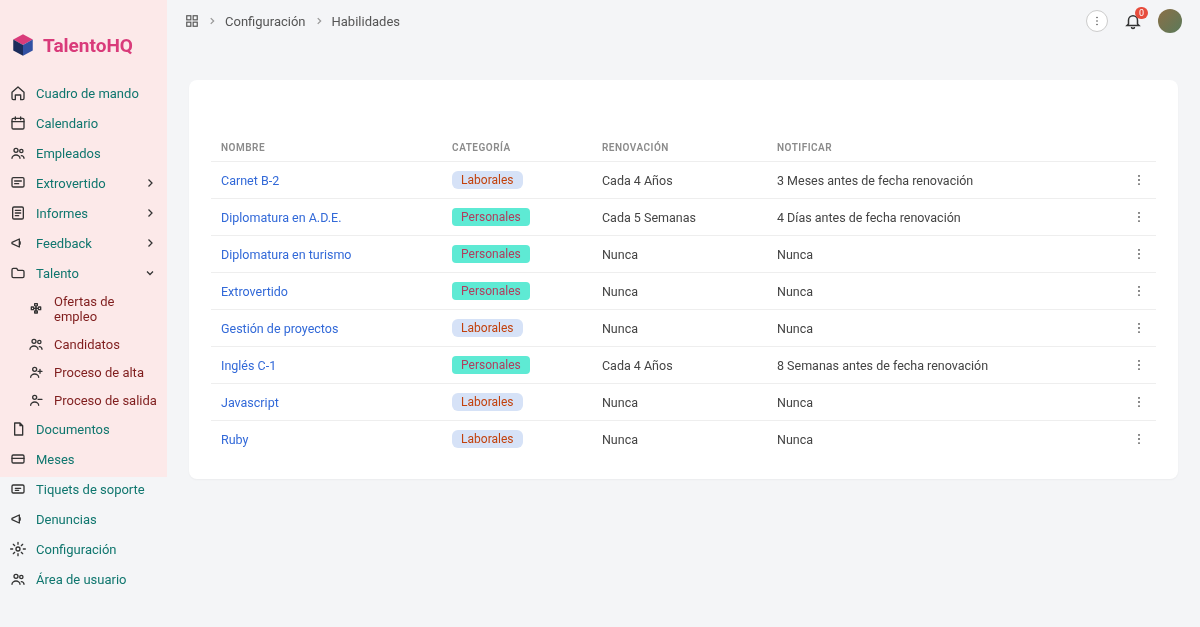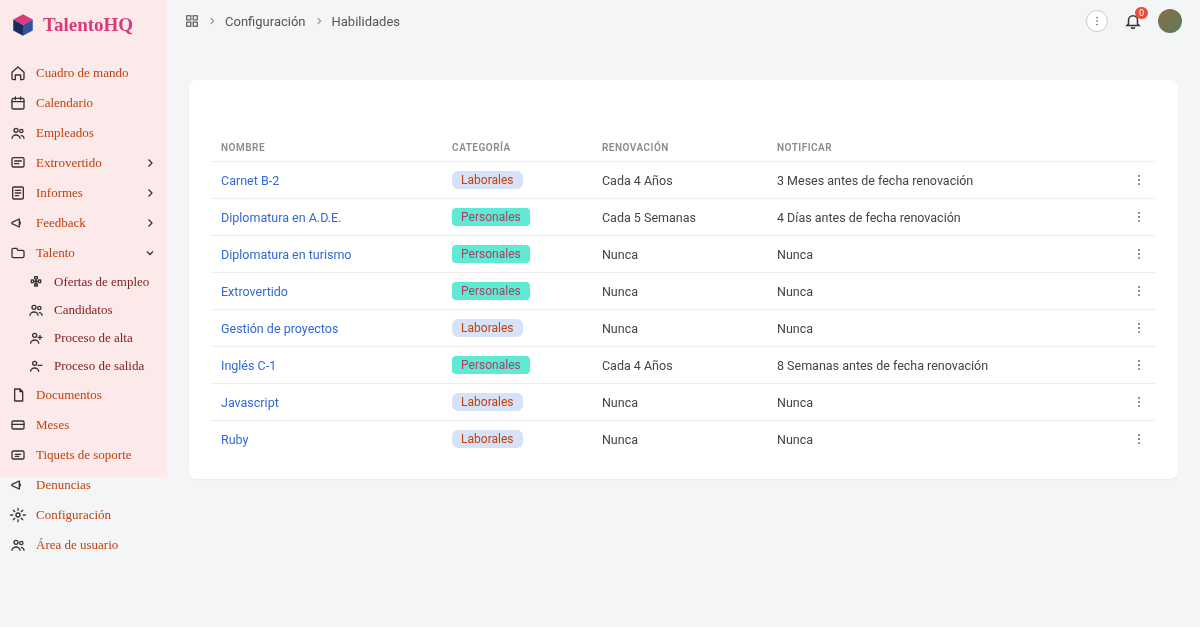--- a/index.html
+++ b/index.html
@@ -10,23 +10,22 @@
     height: 627px;
     overflow: hidden;
     display: flex;
     font-size: 13px;
     color: #333;
   }
   .sidebar {
     width: 167px;
     background: #fce9e9;
     height: 477px;
-    padding-top: 6px;
+    padding-top: 26px;
     flex-shrink: 0;
-    font-family: Liberation Serif, serif;
   }
   .logo {
     display: flex;
     align-items: center;
     padding: 6px 10px 20px 10px;
     gap: 7px;
   }
   .logo-cube {
     width: 26px;
     height: 26px;
@@ -38,21 +37,21 @@
     color: #1a2c5b;
   }
   .logo-text span { color: #d93b7a; font-weight: 700; }
   .nav { list-style: none; }
   .nav-item {
     display: flex;
     align-items: center;
     padding: 7px 10px;
     gap: 10px;
     cursor: pointer;
-    color: #c2410c;
+    color: #0f766e;
     position: relative;
   }
   .nav-icon {
     width: 16px;
     height: 16px;
     display: inline-flex;
     align-items: center;
     justify-content: center;
     flex-shrink: 0;
   }

